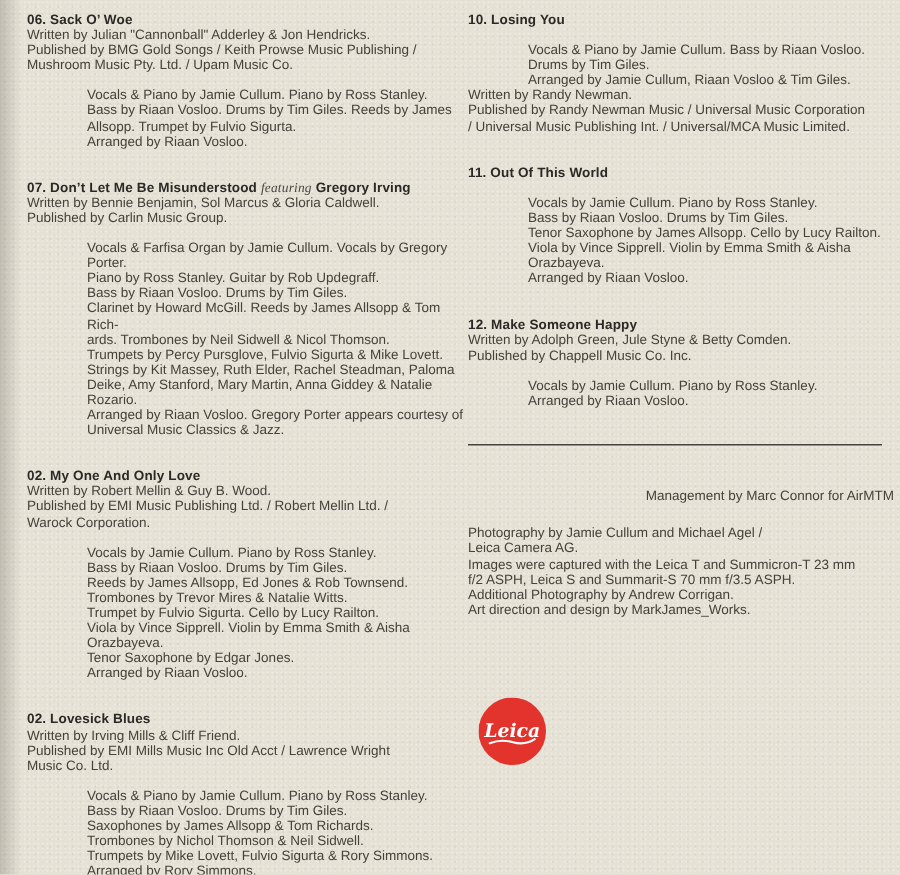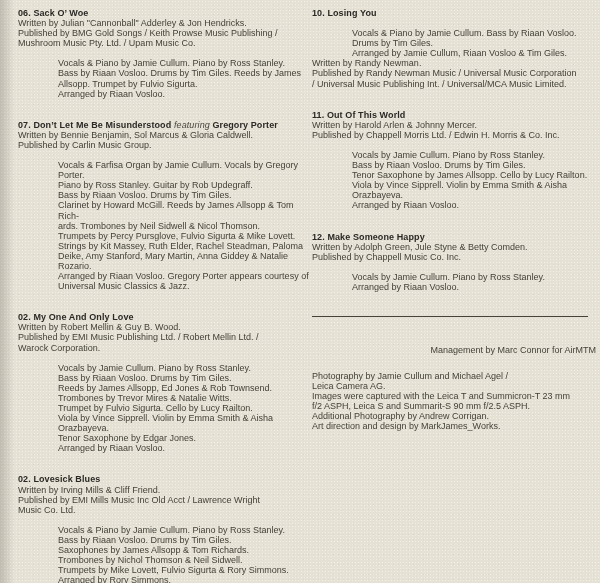--- a/index.html
+++ b/index.html
@@ -41,20 +41,21 @@
     font-size: 9px;
     line-height: 10.1px;
     font-weight: bold;
     color: #2b2925;
     letter-spacing: 0.1px;
   }
   .track h3 .feat {
     font-weight: normal;
     font-style: italic;
     color: #4a4740;
+    font-family: Liberation Serif, serif;
   }
   .pre { white-space: pre-line; }
   .personnel { margin-top: 10px; margin-left: 40px; }
   .divider {
     height: 1.5px;
     width: 276px;
     background: #45433c;
     margin-top: 24px;
   }
   .management { margin-top: 28px; text-align: right; }
@@ -81,21 +82,21 @@
       <p class="pre">Written by Julian "Cannonball" Adderley &amp; Jon Hendricks.
 Published by BMG Gold Songs / Keith Prowse Music Publishing /
 Mushroom Music Pty. Ltd. / Upam Music Co.</p>
       <p class="pre personnel">Vocals &amp; Piano by Jamie Cullum. Piano by Ross Stanley.
 Bass by Riaan Vosloo. Drums by Tim Giles. Reeds by James
 Allsopp. Trumpet by Fulvio Sigurta.
 Arranged by Riaan Vosloo.</p>
     </section>
 
     <section class="track">
-      <h3><span>07. Don’t Let Me Be Misunderstood </span><em class="feat">featuring</em><span> Gregory Porter</span></h3>
+      <h3><span>07. Don’t Let Me Be Misunderstood </span><em class="feat">featuring</em><span> Gregory Irving</span></h3>
       <p class="pre">Written by Bennie Benjamin, Sol Marcus &amp; Gloria Caldwell.
 Published by Carlin Music Group.</p>
       <p class="pre personnel">Vocals &amp; Farfisa Organ by Jamie Cullum. Vocals by Gregory Porter.
 Piano by Ross Stanley. Guitar by Rob Updegraff.
 Bass by Riaan Vosloo. Drums by Tim Giles.
 Clarinet by Howard McGill. Reeds by James Allsopp &amp; Tom Rich-
 ards. Trombones by Neil Sidwell &amp; Nicol Thomson.
 Trumpets by Percy Pursglove, Fulvio Sigurta &amp; Mike Lovett.
 Strings by Kit Massey, Ruth Elder, Rachel Steadman, Paloma
 Deike, Amy Stanford, Mary Martin, Anna Giddey &amp; Natalie Rozario.
@@ -141,22 +142,20 @@
       <p class="pre personnel">Vocals &amp; Piano by Jamie Cullum. Bass by Riaan Vosloo.
 Drums by Tim Giles.
 Arranged by Jamie Cullum, Riaan Vosloo &amp; Tim Giles.</p>
       <p class="pre">Written by Randy Newman.
 Published by Randy Newman Music / Universal Music Corporation
 / Universal Music Publishing Int. / Universal/MCA Music Limited.</p>
     </section>
 
     <section class="track">
       <h3>11. Out Of This World</h3>
-      <p class="pre">Written by Harold Arlen &amp; Johnny Mercer.
-Published by Chappell Morris Ltd. / Edwin H. Morris &amp; Co. Inc.</p>
       <p class="pre personnel">Vocals by Jamie Cullum. Piano by Ross Stanley.
 Bass by Riaan Vosloo. Drums by Tim Giles.
 Tenor Saxophone by James Allsopp. Cello by Lucy Railton.
 Viola by Vince Sipprell. Violin by Emma Smith &amp; Aisha Orazbayeva.
 Arranged by Riaan Vosloo.</p>
     </section>
 
     <section class="track">
       <h3>12. Make Someone Happy</h3>
       <p class="pre">Written by Adolph Green, Jule Styne &amp; Betty Comden.
@@ -165,20 +164,27 @@
 Arranged by Riaan Vosloo.</p>
     </section>
 
     <div class="divider"></div>
 
     <p class="management">Management by Marc Connor for AirMTM</p>
 
     <p class="pre photography">Photography by Jamie Cullum and Michael Agel /
 Leica Camera AG.
 Images were captured with the Leica T and Summicron-T 23 mm
-f/2 ASPH, Leica S and Summarit-S 90 mm f/2.5 ASPH.
+f/2 ASPH, Leica S and Summarit-S 70 mm f/3.5 ASPH.
 Additional Photography by Andrew Corrigan.
 Art direction and design by MarkJames_Works.</p>
 
   </div>
 
+  <div class="leica-badge">
+    <svg viewBox="0 0 45 45" xmlns="http://www.w3.org/2000/svg">
+      <circle cx="22.5" cy="22.5" r="22.5" fill="#e2342d"></circle>
+      <text x="22.5" y="26.5" text-anchor="middle" font-family="DejaVu Serif, serif" font-style="italic" font-weight="bold" font-size="12.5" fill="#ffffff">Leica</text>
+      <path d="M 7.5 30.5 Q 15 27.5 23 29.8 Q 31 32 37.5 27.8" fill="none" stroke="#ffffff" stroke-width="1.4" stroke-linecap="round"></path>
+    </svg>
+  </div>
 
 </div>
 
 </body></html>

